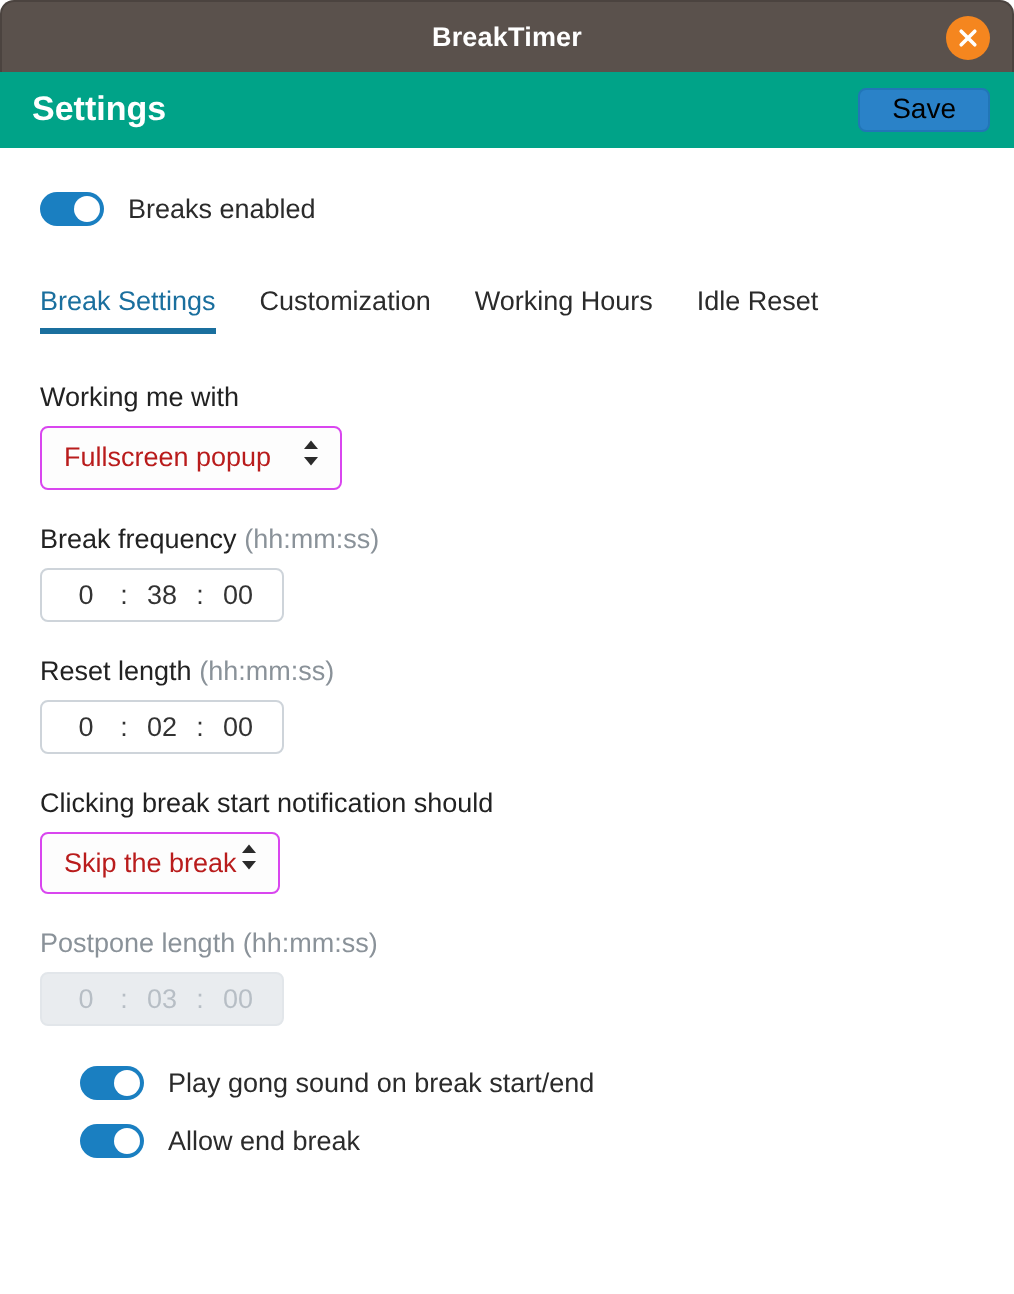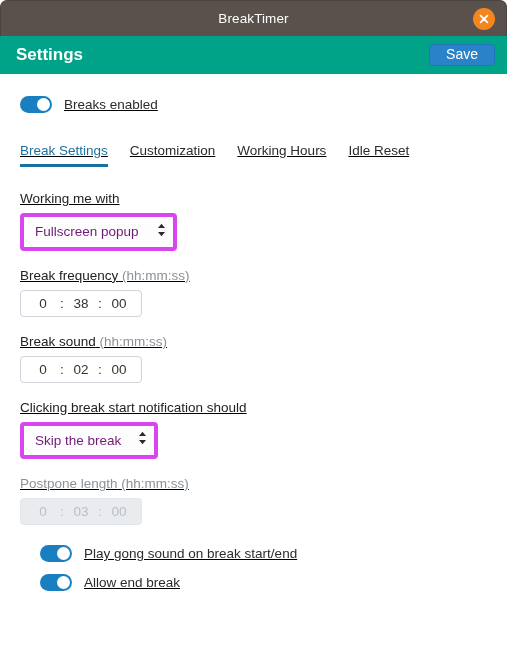--- a/index.html
+++ b/index.html
@@ -31,21 +31,21 @@
     border-bottom: none;
     position: relative;
     display: flex;
     align-items: center;
     justify-content: center;
     flex: 0 0 auto;
   }
   .titlebar-title {
     color: #ffffff;
     font-size: 13.5px;
-    font-weight: normal;
+    font-weight: bold;
     letter-spacing: 0.1px;
   }
   .close-btn {
     position: absolute;
     right: 11px;
     top: 50%;
     transform: translateY(-50%);
     width: 22px;
     height: 22px;
     border-radius: 50%;
@@ -69,37 +69,36 @@
     padding: 0 12px 0 16px;
     flex: 0 0 auto;
   }
   .settings-title {
     color: #ffffff;
     font-size: 17px;
     font-weight: bold;
   }
   .save-btn {
     background: #2a82c8;
-    color: #ffffff;
+    color: #000000;
     border: 1px solid #2176b7;
     border-radius: 4px;
     font-size: 14px;
     font-family: "Liberation Sans", sans-serif;
     padding: 2px 16px;
     cursor: pointer;
     line-height: 1.1;
   }
 
   
   .content {
     flex: 1 1 auto;
     background: #ffffff;
     padding: 22px 20px 0 20px;
     overflow: hidden;
-    text-decoration: underline;
   }
 
   
   .toggle-row {
     display: flex;
     align-items: center;
     gap: 12px;
   }
   .toggle {
     width: 32px;
@@ -162,25 +161,25 @@
   }
 
   .select-wrap {
     position: relative;
     display: inline-block;
   }
   .select-box {
     appearance: none;
     -webkit-appearance: none;
     background: #fdfdfd;
-    border: 4px solid #d946ef;
+    border: 1px solid #d946ef;
     border-radius: 4px;
     font-family: "Liberation Sans", sans-serif;
     font-size: 13.5px;
-    color: #701a75;
+    color: #b91c1c;
     padding: 6px 34px 6px 11px;
     cursor: pointer;
     line-height: 1.3;
   }
   .select-arrows {
     position: absolute;
     right: 11px;
     top: 50%;
     transform: translateY(-50%);
     pointer-events: none;
@@ -283,36 +282,36 @@
         <input class="time-seg" value="0" style="">
         <span class="time-sep">:</span>
         <input class="time-seg" value="38" style="">
         <span class="time-sep">:</span>
         <input class="time-seg" value="00" style="">
       </div>
     </div>
 
     <div class="field">
       <label class="field-label">
-        <span>Break sound</span>
+        <span>Reset length</span>
         <span class="hint">(hh:mm:ss)</span>
       </label>
       <div class="time-input">
         <input class="time-seg" value="0" style="">
         <span class="time-sep">:</span>
         <input class="time-seg" value="02" style="">
         <span class="time-sep">:</span>
         <input class="time-seg" value="00" style="">
       </div>
     </div>
 
     <div class="field">
       <label class="field-label">Clicking break start notification should</label>
       <div class="select-wrap">
-        <select class="select-box" style="padding-right:32px;">
+        <select class="select-box" style="padding-right:20px;">
           <option>Skip the break</option>
         </select>
         <span class="select-arrows">
           <svg width="9" height="14" viewBox="0 0 9 14" aria-hidden="true">
             <path d="M4.5 0.8 L8 5 L1 5 Z" fill="#2b2b2b"></path>
             <path d="M4.5 13.2 L8 9 L1 9 Z" fill="#2b2b2b"></path>
           </svg>
         </span>
       </div>
     </div>

